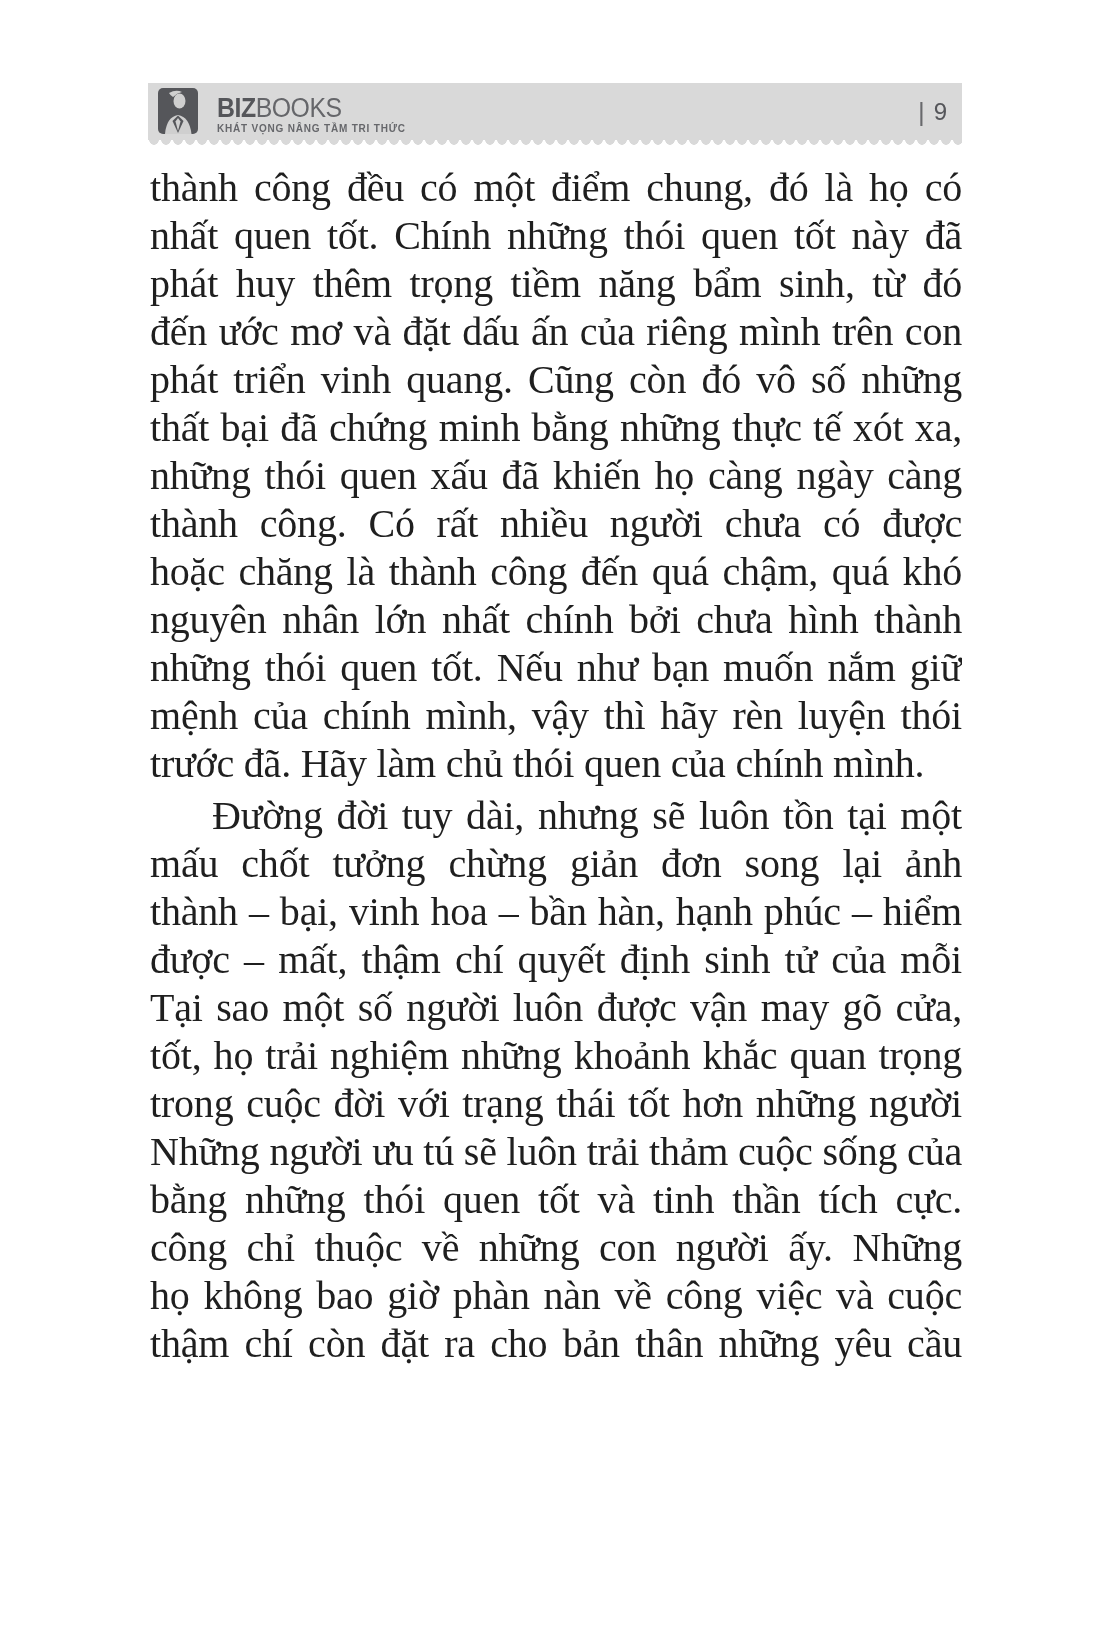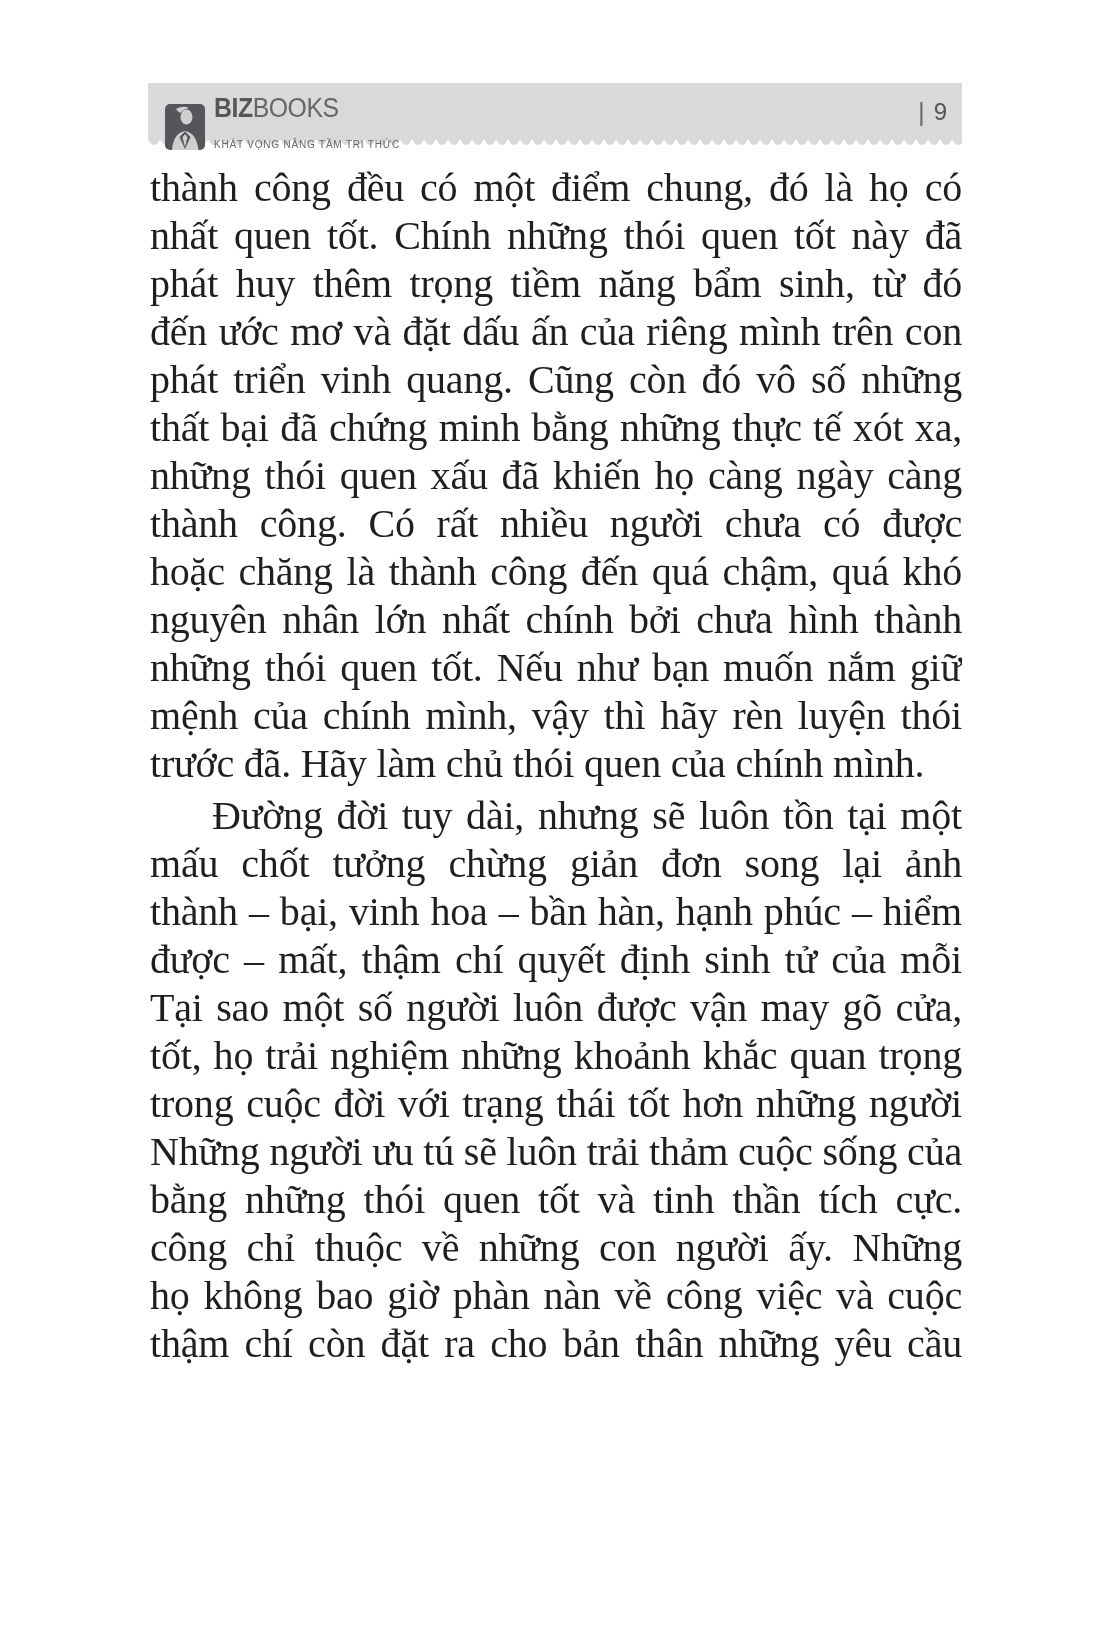--- a/index.html
+++ b/index.html
@@ -29,25 +29,25 @@
     top: 57px;
     left: 0;
     width: 100%;
     height: 7px;
     background-image: radial-gradient(circle at 6px 0px, #d9d9d9 4.5px, rgba(217,217,217,0) 5px);
     background-size: 12px 7px;
     background-repeat: repeat-x;
   }
   .logo-group {
     position: absolute;
-    left: 17px;
+    left: 10px;
     top: 5px;
     display: flex;
-    align-items: flex-end;
-    gap: 9px;
+    align-items: center;
+    gap: 19px;
   }
   .logo-badge {
     width: 40px;
     height: 46px;
     flex: 0 0 auto;
   }
   .brand-block {
     display: flex;
     flex-direction: column;
     padding-top: 8px;
@@ -60,24 +60,24 @@
     color: #55565a;
     transform: scaleX(0.92);
     transform-origin: left center;
     white-space: nowrap;
   }
   .brand-text .bold { font-weight: 700; }
   .brand-text .light { font-weight: 400; opacity: 0.88; }
   .brand-tagline {
     font-family: "Liberation Sans", sans-serif;
     font-size: 10px;
-    font-weight: 400;
+    font-weight: 700;
     letter-spacing: 0.8px;
     color: #66676b;
-    margin-top: 19px;
+    margin-top: 3px;
     white-space: nowrap;
   }
   .page-number-group {
     position: absolute;
     right: 15px;
     top: 0;
     height: 57px;
     display: flex;
     align-items: center;
     gap: 9px;

